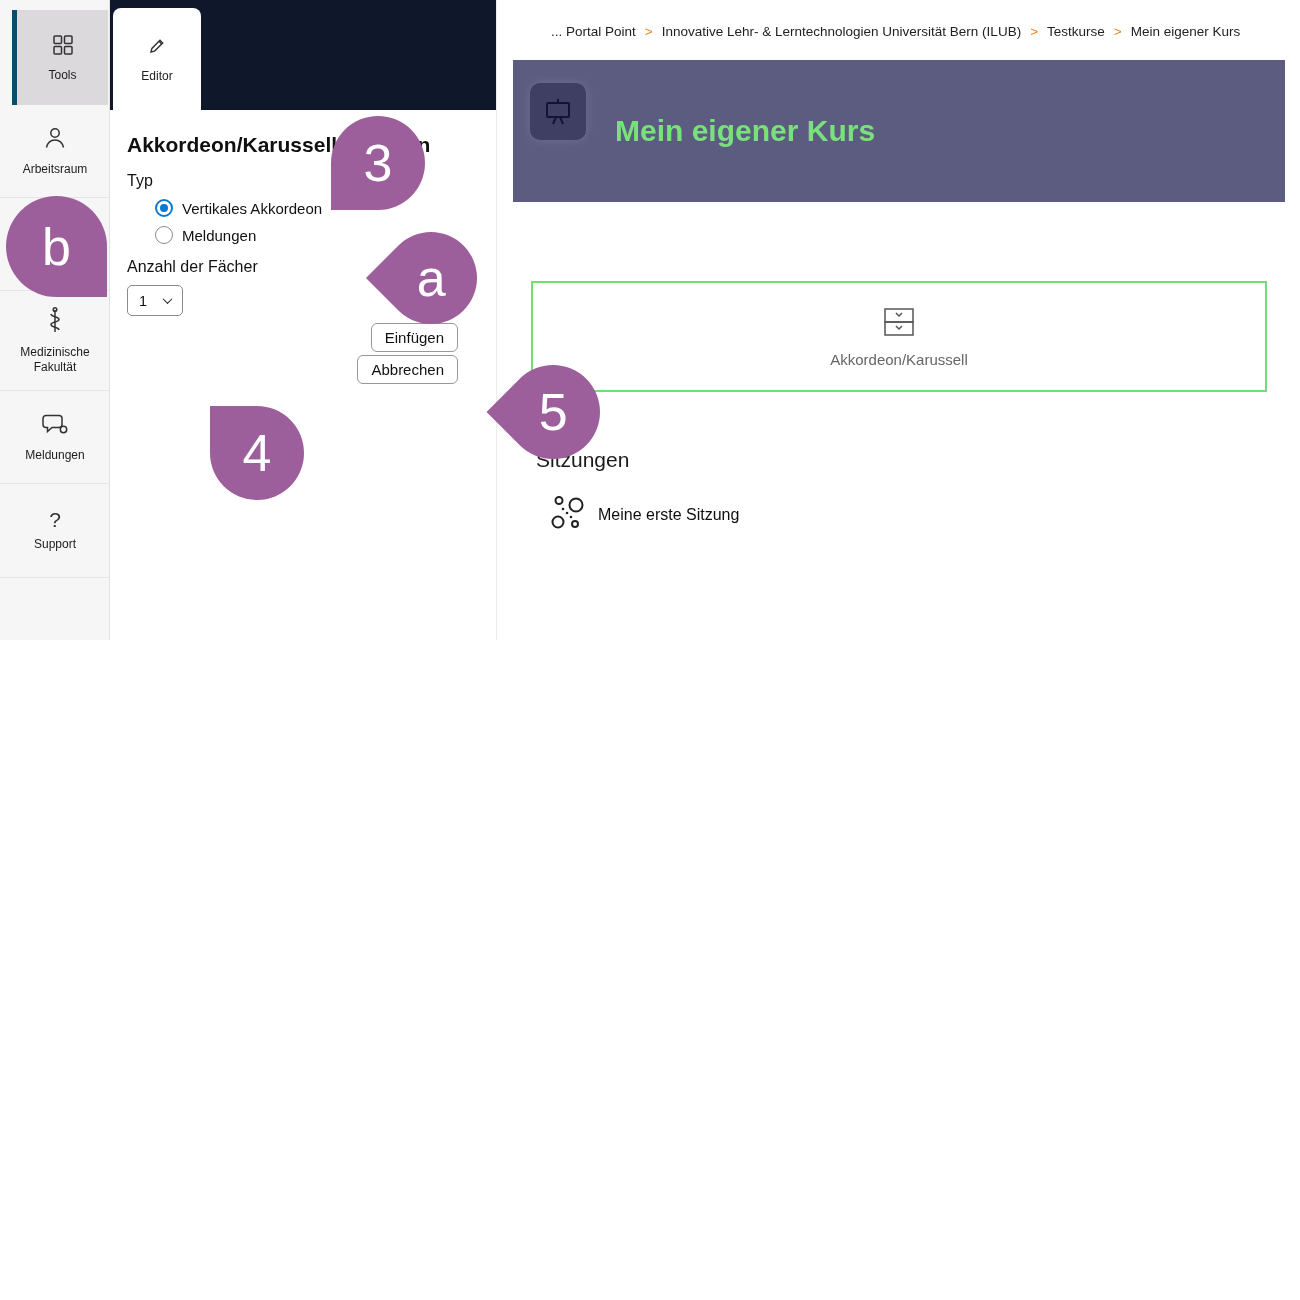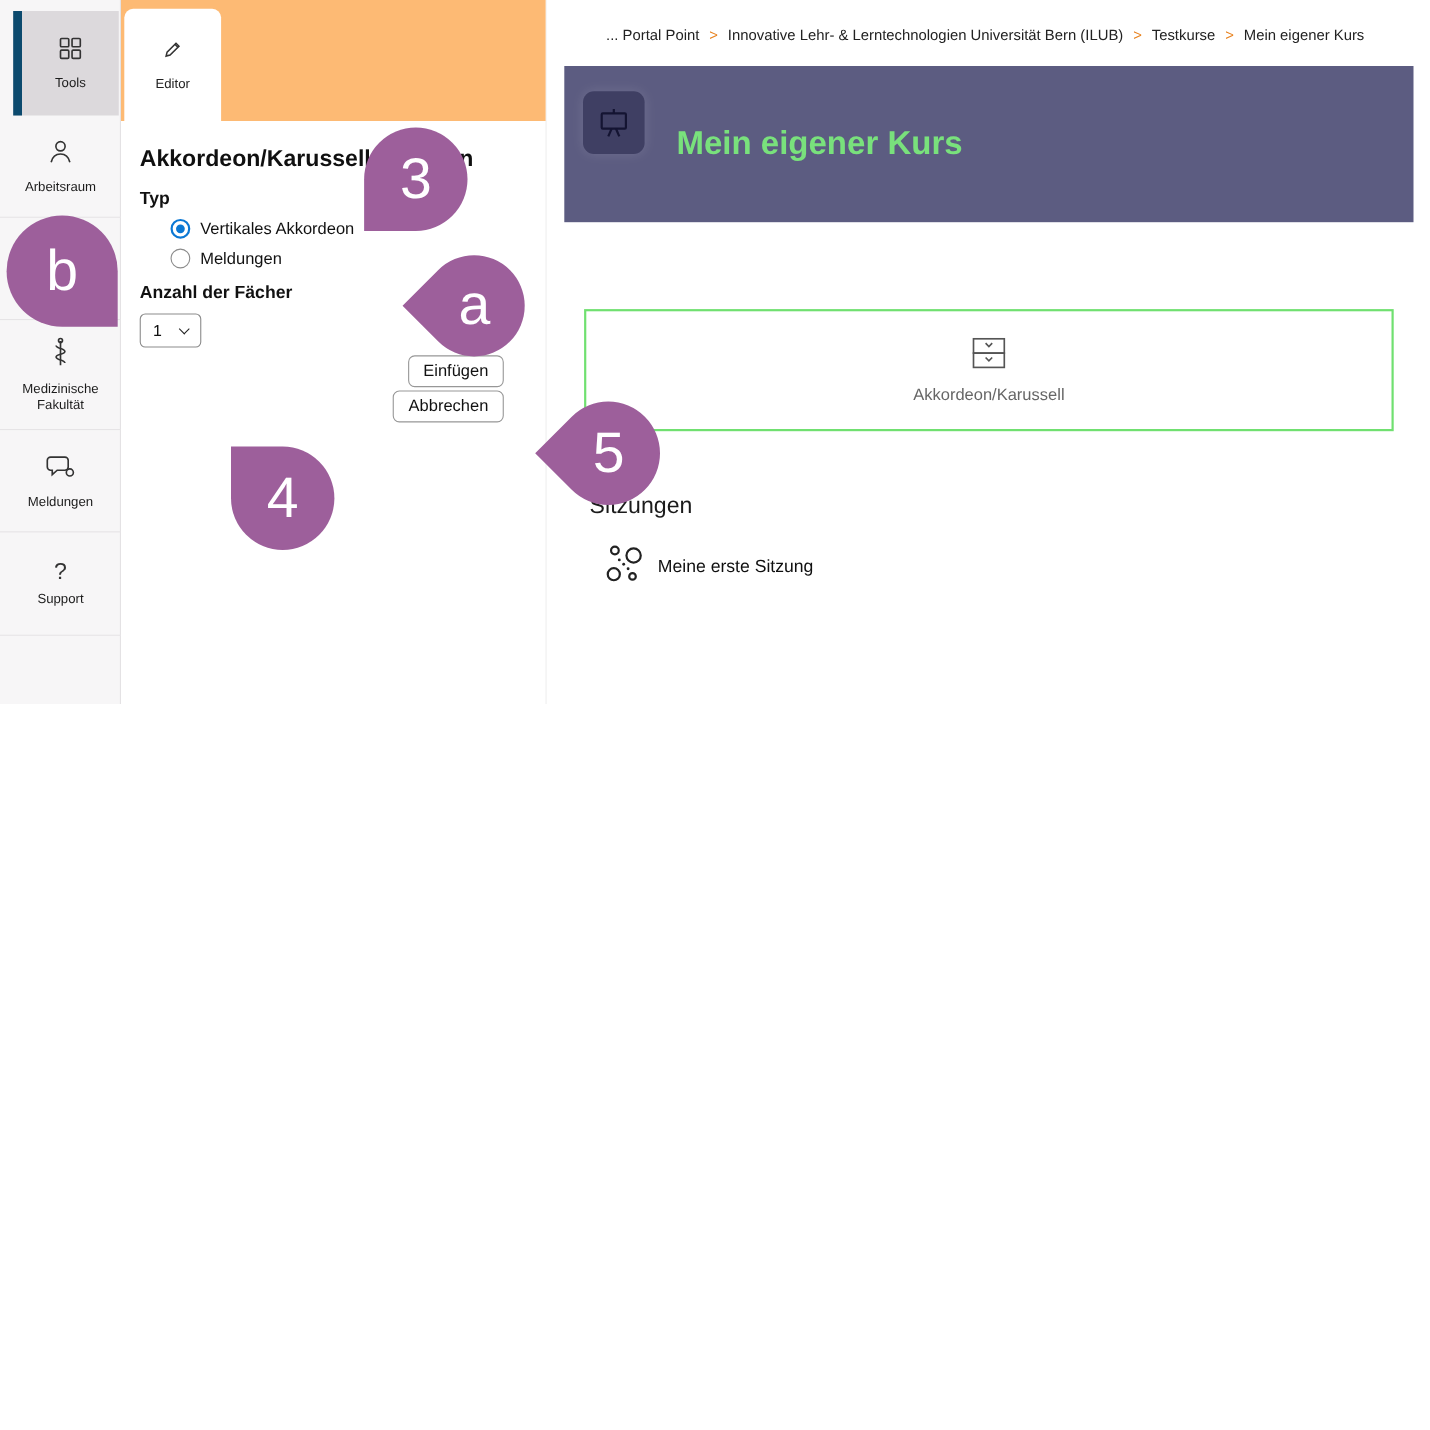--- a/index.html
+++ b/index.html
@@ -5,31 +5,31 @@
   * { margin:0; padding:0; box-sizing:border-box; }
   html,body { background:#fff; }
   body { font-family:"Liberation Sans", sans-serif; color:#111; }
   .screen { position:relative; width:1300px; height:1300px; background:#fff; overflow:hidden; }
 
   
   .rail { position:absolute; left:0; top:0; width:110px; height:640px; background:#f7f6f7; border-right:1px solid #e4e2e4; }
   .rail-item { position:absolute; left:0; width:110px; display:flex; flex-direction:column; align-items:center; justify-content:center; gap:7px; cursor:pointer; }
   .rail-item .lbl { font-size:12px; color:#1c1c1c; text-align:center; line-height:1.25; width:100px; }
   .rail-item.sep { border-top:1px solid #e6e4e6; }
-  .rail-item.active { left:12px; width:96px; background:#dcd9dc; border-left:8px solid #0c4a6e; }
+  .rail-item.active { left:12px; width:96px; background:#dcd9dc; border-left:5px solid #0c4a6e; }
   .q-glyph { font-size:21px; color:#333; line-height:1; }
 
   
   .panel { position:absolute; left:110px; top:0; width:387px; height:640px; background:#fff; border-right:1px solid #ececec; }
-  .tabstrip { position:relative; height:110px; background:#fdba74; }
+  .tabstrip { position:relative; height:110px; background:#0f172a; }
   .tab { position:absolute; left:3px; top:8px; width:88px; height:102px; background:#fff; border-radius:8px 8px 0 0; display:flex; flex-direction:column; align-items:center; justify-content:center; gap:9px; cursor:pointer; }
   .tab .lbl { font-size:12px; color:#222; }
   .panel-body { padding:23px 20px 0 17px; }
   .panel-title { font-size:21px; font-weight:700; color:#101010; margin-bottom:15px; white-space:nowrap; }
-  .f-label { font-size:16px; font-weight:700; margin-bottom:9px; }
+  .f-label { font-size:16px; font-weight:400; margin-bottom:9px; }
   .radio-row { display:flex; align-items:center; gap:9px; font-size:15px; margin-bottom:9px; cursor:pointer;margin-left:28px; }
   .radio { position:relative; width:18px; height:18px; border-radius:50%; border:1.5px solid #8b8b8b; background:#fff; flex:0 0 auto; }
   .radio.checked { border:2px solid #0b78d4; }
   .radio.checked::after { content:""; position:absolute; left:50%; top:50%; width:8px; height:8px; transform:translate(-50%,-50%); border-radius:50%; background:#0b78d4; }
   .verhalten-box { margin:3px 0 14px 13px; width:338px; background:#ded8de; padding:13px 16px 16px; }
   .verhalten-box .f-label { font-size:15px; }
   .select { display:inline-flex; align-items:center; justify-content:space-between; gap:10px; background:#fff; border:1px solid #8b8b8b; border-radius:5px; height:31px; padding:0 11px; font-size:14.5px; cursor:pointer; }
   .select.w-lg { width:175px; }
   .select.w-sm { width:56px; }
   .chev { width:7px; height:7px; border-right:1.6px solid #222; border-bottom:1.6px solid #222; transform:rotate(45deg) translate(-1px,-1px); flex:0 0 auto; }

